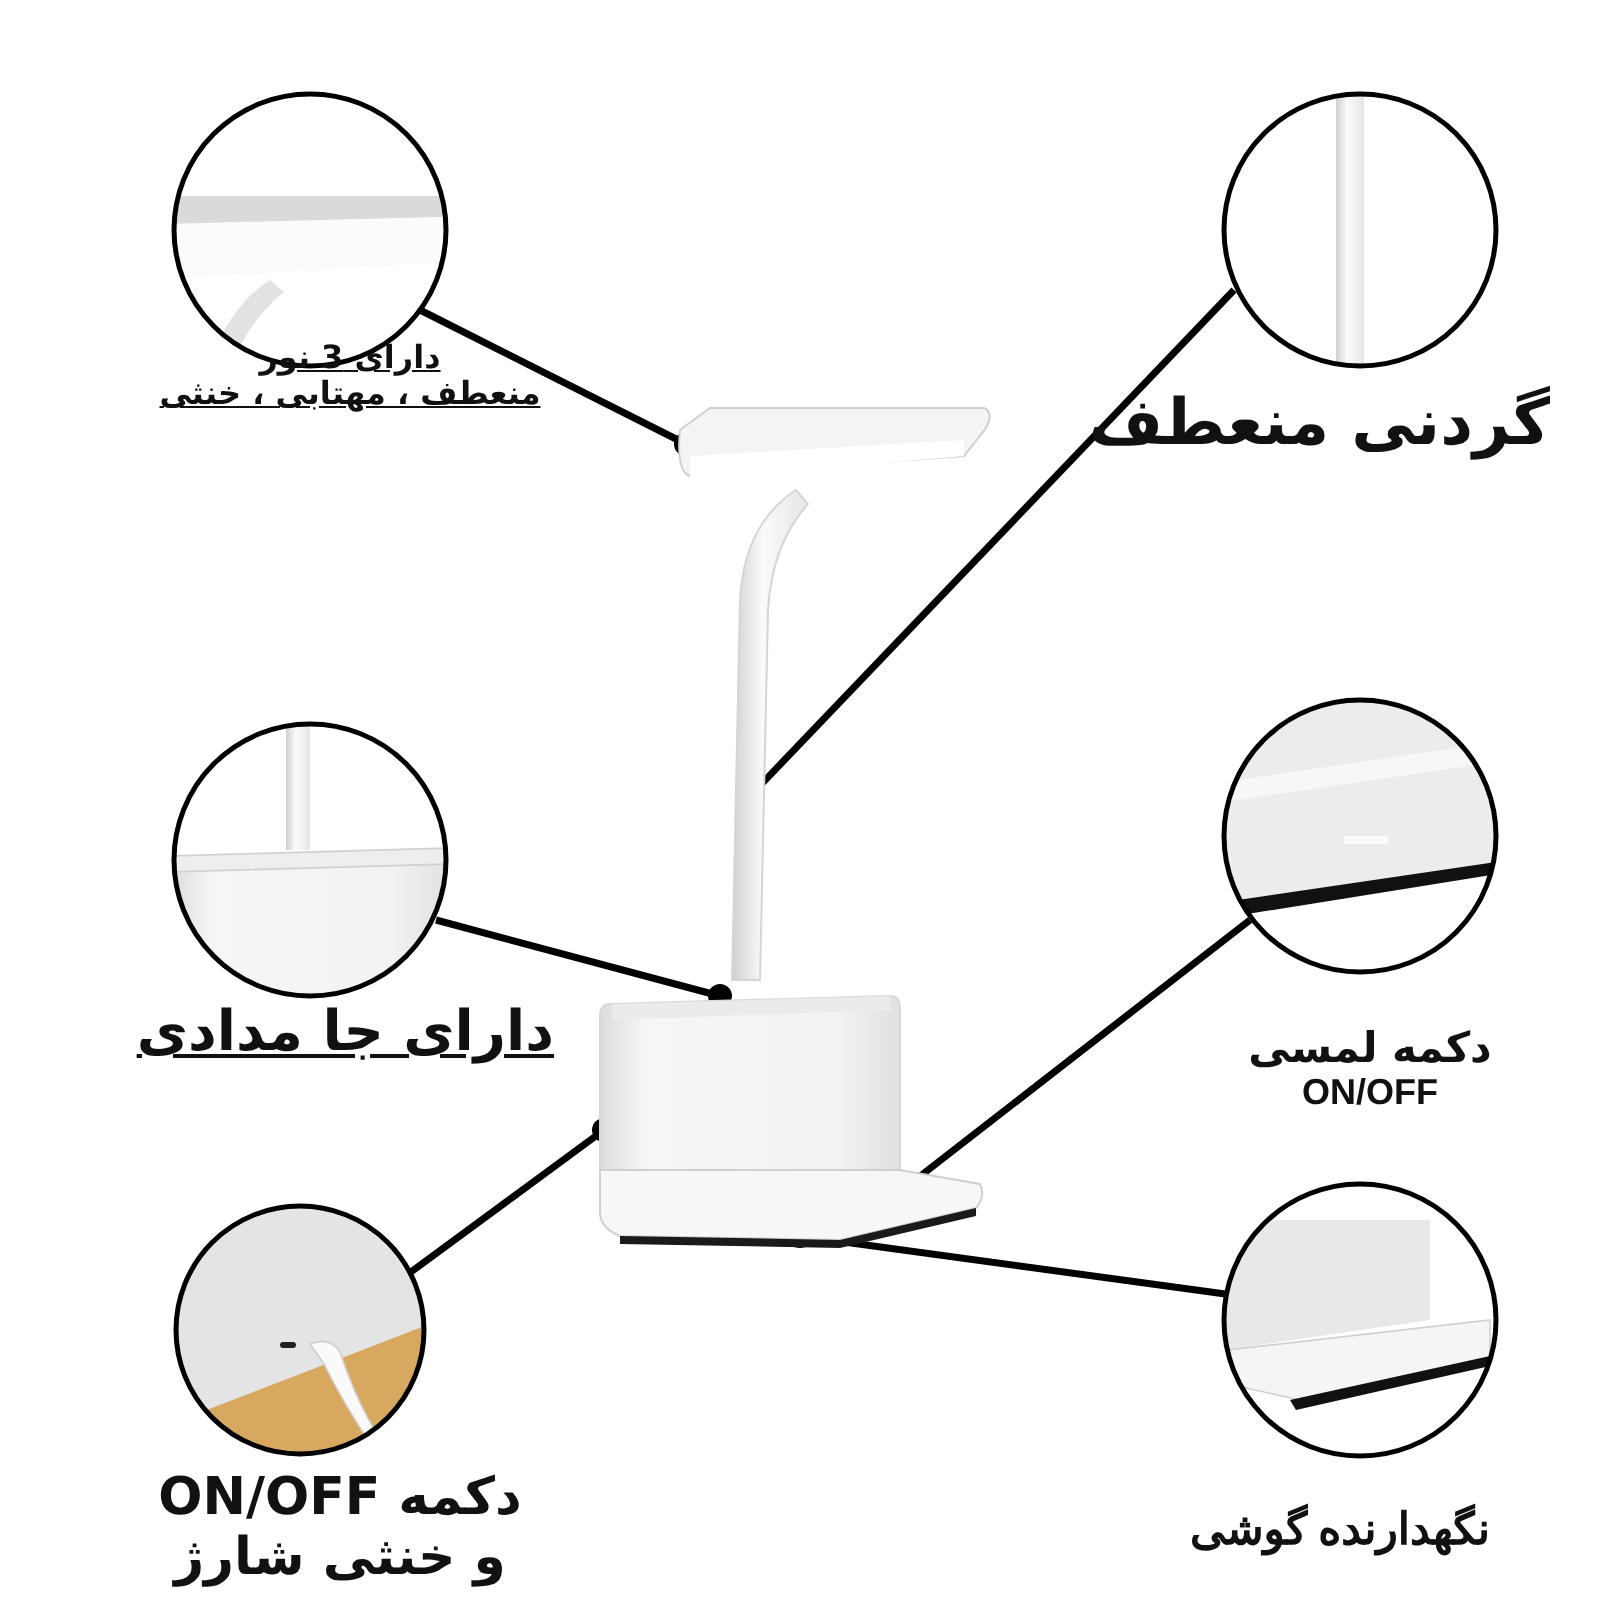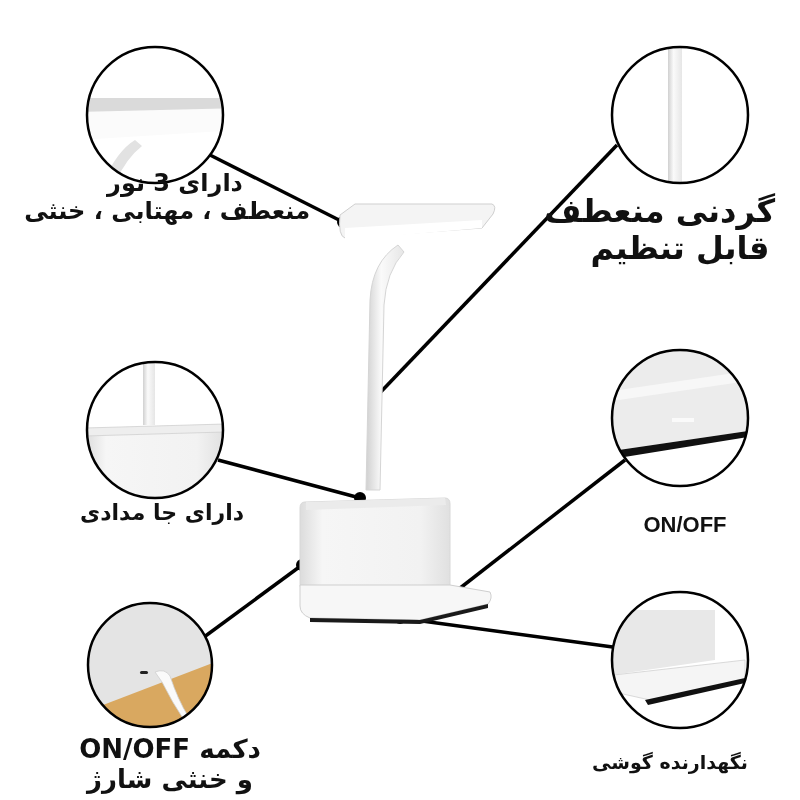--- a/index.html
+++ b/index.html
@@ -3,27 +3,27 @@
 <meta charset="utf-8">
 <style>
   html, body { margin: 0; padding: 0; background: #ffffff; }
   body { width: 800px; height: 800px; position: relative; overflow: hidden;
          font-family: "DejaVu Sans", sans-serif; }
   .stage { position: absolute; left: 0; top: 0; width: 800px; height: 800px; }
   svg.art { position: absolute; left: 0; top: 0; }
   .label { position: absolute; direction: rtl; text-align: center; font-weight: bold;
            color: #111; font-family: "DejaVu Sans", sans-serif; line-height: 1.15; white-space: nowrap; }
   .label .l1, .label .l2 { display: block; }
-  .lbl-light { left: 40px; top: 170px; width: 270px; font-size: 24px; }
+  .lbl-light { left: 40px; top: 170px; width: 270px; font-size: 16px; text-decoration: underline; }
   .lbl-neck { left: 585px; top: 193px; width: 190px; font-size: 32px; }
-  .lbl-pen { left: 62px; top: 500px; width: 200px; font-size: 22px; }
+  .lbl-pen { left: 77px; top: 500px; width: 200px; font-size: 28px; text-decoration: underline; }
   .lbl-touch { left: 590px; top: 512px; width: 190px; font-size: 21px; }
-  .lbl-touch .l2 { font-family: "Liberation Sans", sans-serif; font-size: 22px; direction: ltr; }
+  .lbl-touch .l2 { font-family: "Liberation Sans", sans-serif; font-size: 18px; direction: ltr; }
   .lbl-port { left: 65px; top: 735px; width: 210px; font-size: 26px; }
-  .lbl-phone { left: 560px; top: 752px; width: 220px; font-size: 19px; }
+  .lbl-phone { left: 560px; top: 752px; width: 220px; font-size: 22px; font-family: Liberation Serif, serif; }
 </style>
 </head>
 <body>
 
 <div class="stage">
 
 <svg class="art" width="800" height="800" viewBox="0 0 800 800">
   <defs>
     <linearGradient id="bodyGrad" x1="0" y1="0" x2="1" y2="0">
       <stop offset="0" stop-color="#dcdcdc"></stop>
@@ -147,28 +147,28 @@
   </g>
 </svg>
 
 <div class="label lbl-light">
   <span class="l1">دارای 3 نور</span>
   <span class="l2">منعطف ، مهتابی ، خنثی</span>
 </div>
 
 <div class="label lbl-neck">
   <span class="l1">گردنی منعطف</span>
-  <span class="l2">قابل تنظیم</span>
 </div>
 
 <div class="label lbl-pen">
   <span class="l1">دارای جا مدادی</span>
 </div>
 
 <div class="label lbl-touch">
+  <span class="l1">دکمه لمسی</span>
   <span class="l2">ON/OFF</span>
 </div>
 
 <div class="label lbl-port">
   <span class="l1">دکمه ON/OFF</span>
   <span class="l2">و خنثی شارژ</span>
 </div>
 
 <div class="label lbl-phone">
   <span class="l1">نگهدارنده گوشی</span>

